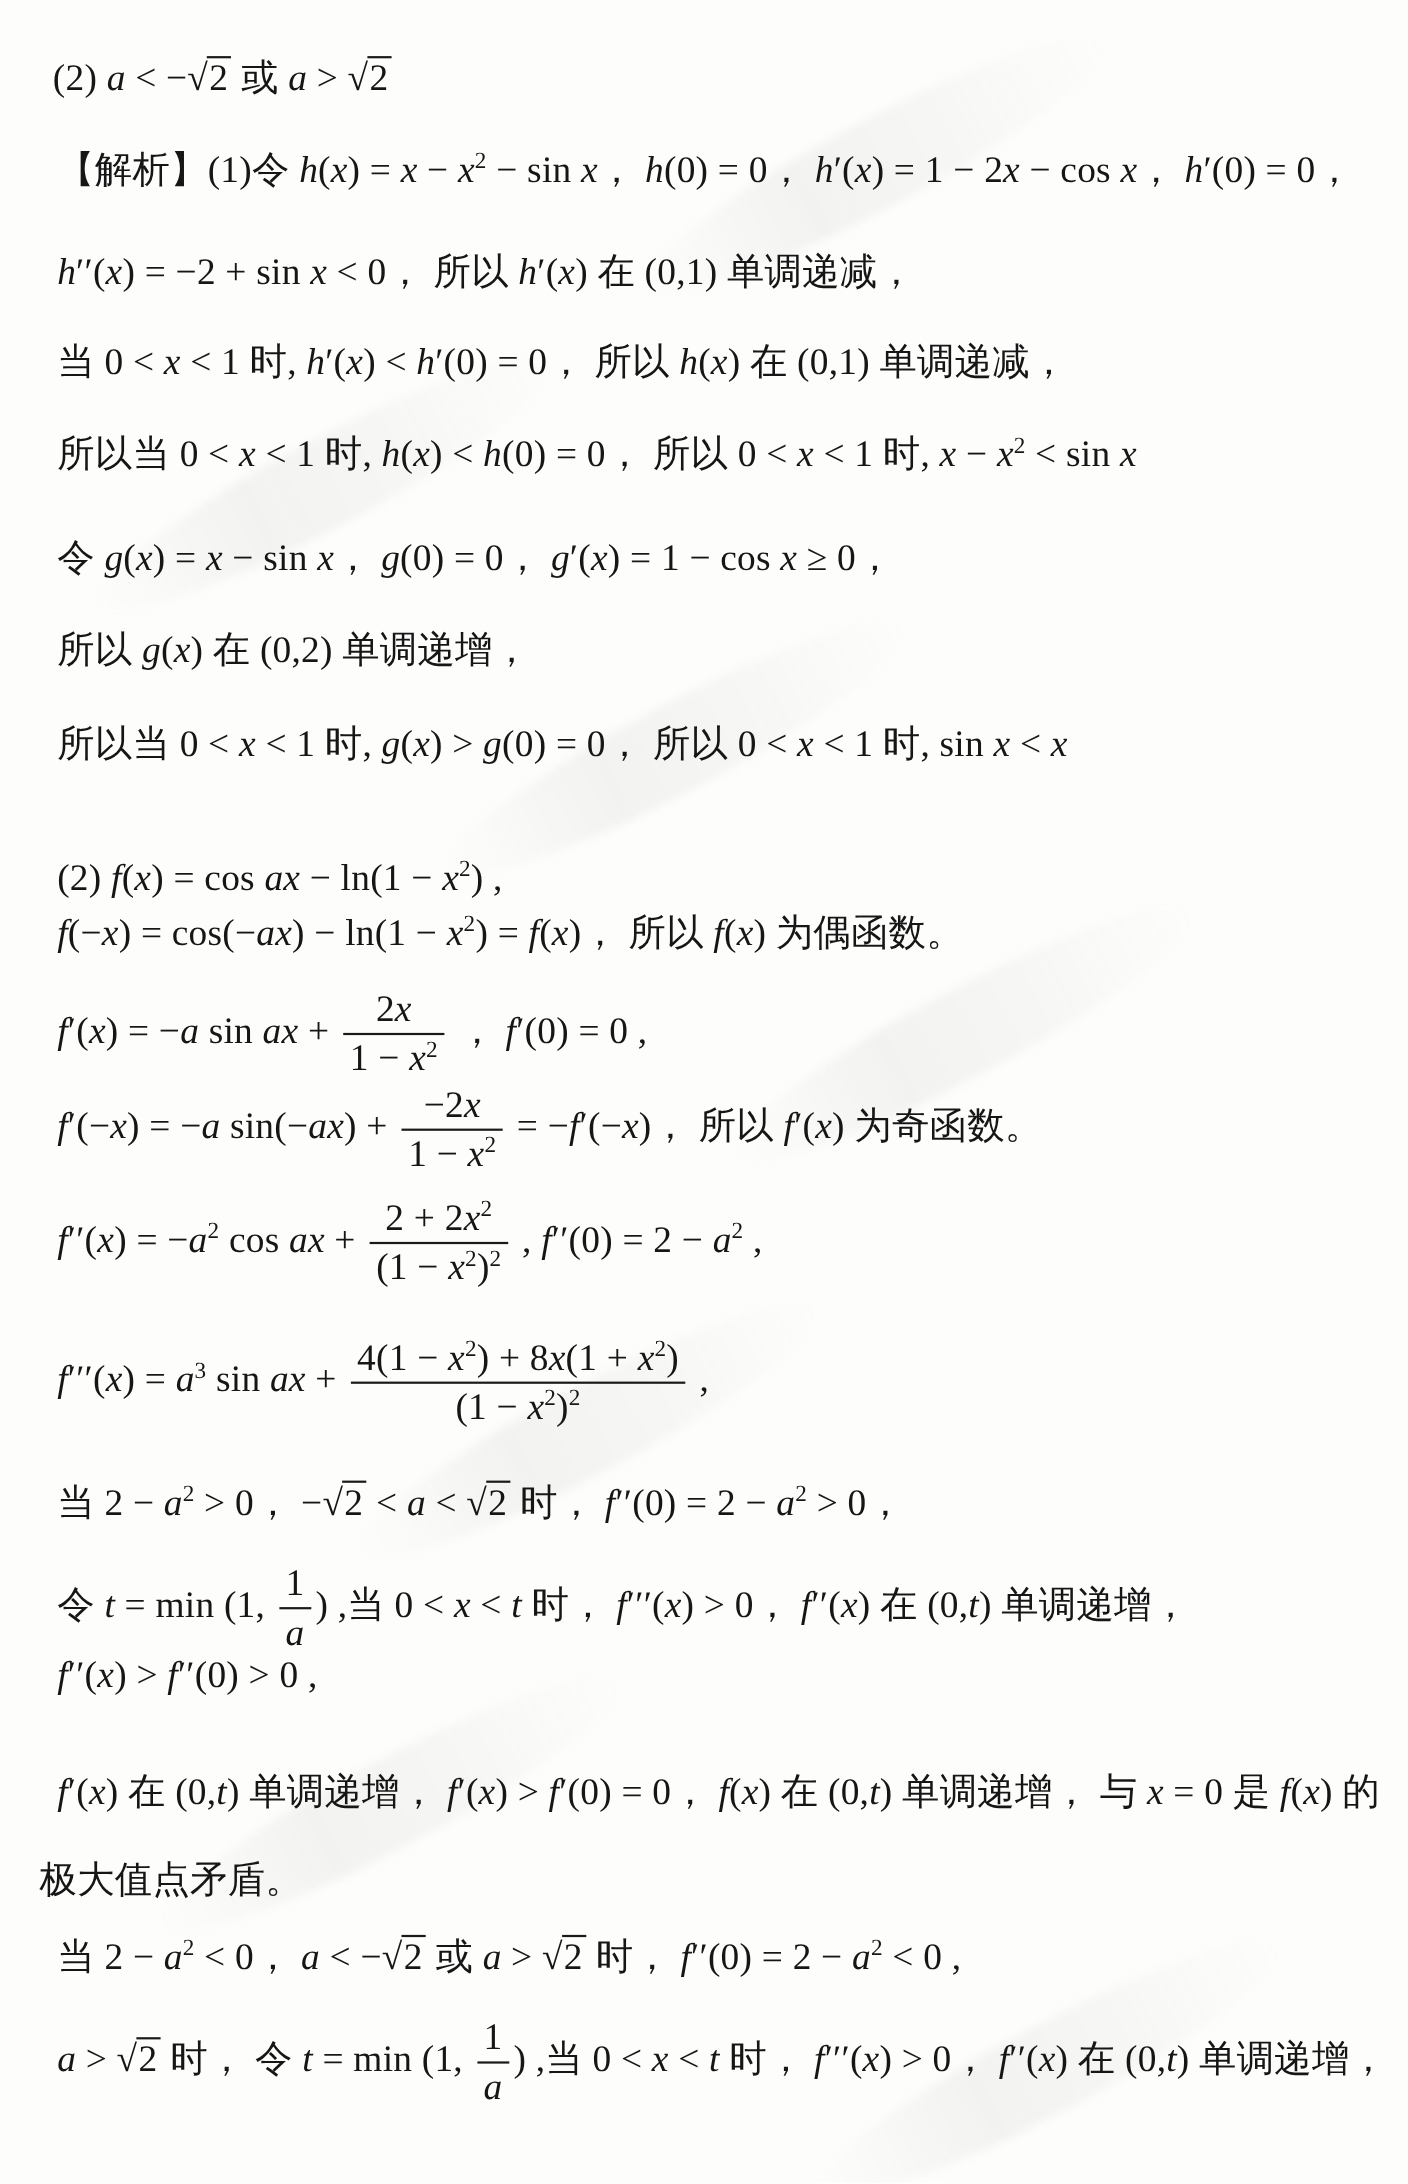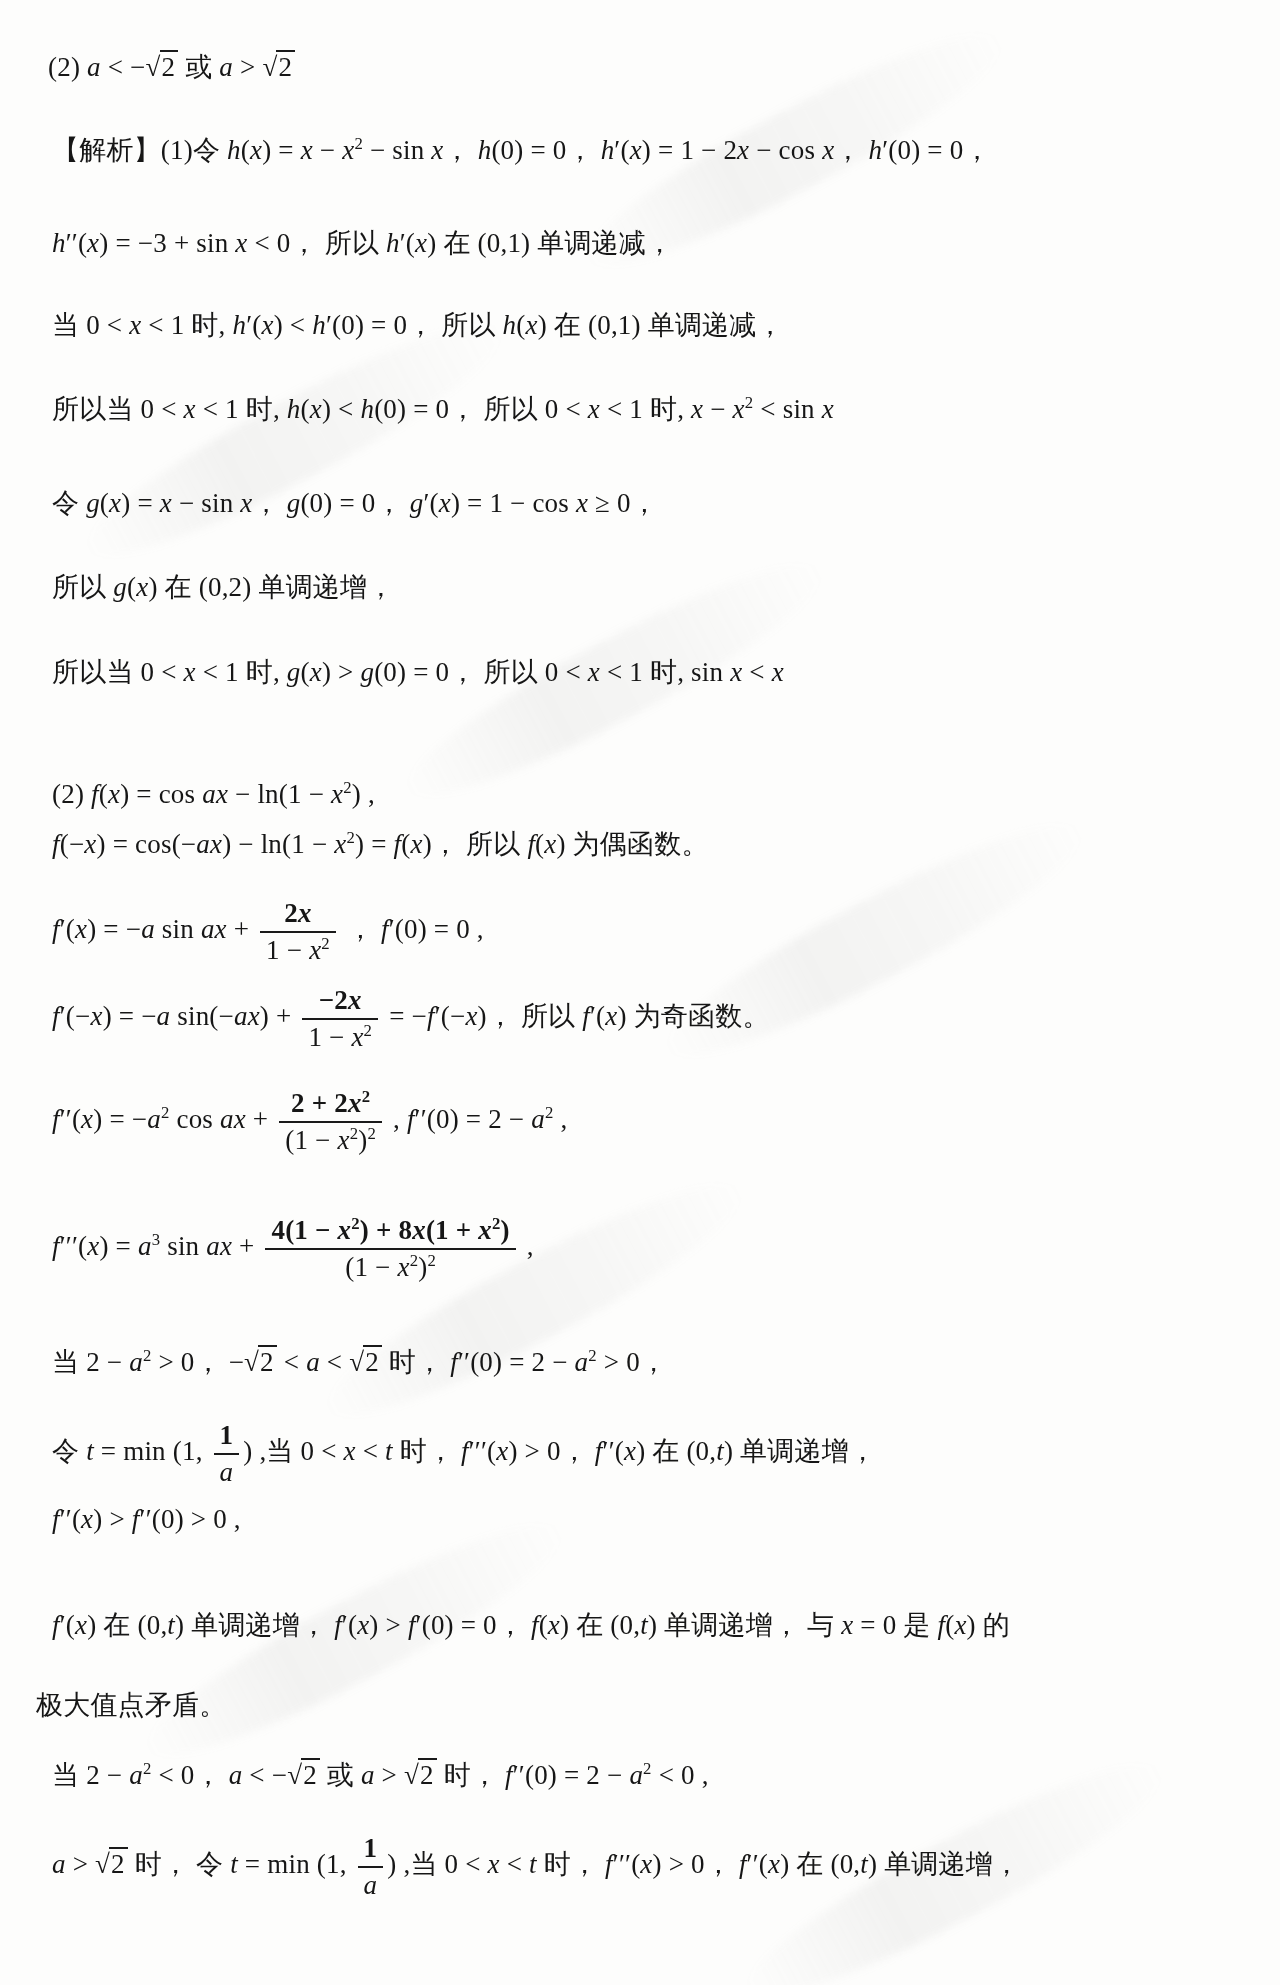--- a/index.html
+++ b/index.html
@@ -7,35 +7,35 @@
     position:relative;
     width:1280px;height:1985px;
     background:#fdfdfc;
     font-family:"Liberation Serif","DejaVu Serif",serif;
     color:#161616;
     overflow:hidden;
   }
   .line{
     position:absolute;
     white-space:nowrap;
-    font-size:27px;
+    font-size:34px;
     line-height:1.3;
     letter-spacing:0.2px;
   }
   .rm{font-style:normal;}
   .it{font-style:italic;}
   sup{font-size:0.62em;line-height:0;}
   .frac{
     display:inline-block;
     vertical-align:middle;
     text-align:center;
     margin:0 4px;
     line-height:1.15;
   }
-  .frac .num{display:block;padding:0 6px 2px;border-bottom:2px solid #1a1a1a;font-weight:bold;}
+  .frac .num{display:block;padding:0 6px 2px;border-bottom:2px solid #1a1a1a;}
   .frac .den{display:block;padding:2px 6px 0;text-align:center;}
   .sqrt{white-space:nowrap;}
   .sqrt .rsign{margin-right:-1px;}
   .sqrt .rad{border-top:2px solid #1a1a1a;padding:0 3px 0 2px;}
   
   .wm{
     position:absolute;
     width:470px;height:80px;
     transform:rotate(-28deg);
     background:linear-gradient(90deg,transparent 0%,rgba(150,150,150,0.10) 35%,rgba(160,160,160,0.07) 65%,transparent 100%);
@@ -53,21 +53,21 @@
   <div class="wm" style="left:60px; top:400px;"></div>
   <div class="wm" style="left:380px;top:640px;"></div>
   <div class="wm" style="left:640px;top:900px;"></div>
   <div class="wm" style="left:300px;top:1260px;"></div>
   <div class="wm" style="left:120px;top:1600px;"></div>
   <div class="wm" style="left:720px;top:1840px;"></div>
 
   <div>
       <div class="line" style="top: 50px; left: 48px;"><span class="rm">(2)  </span><span class="it">a</span><span class="rm"> &lt; −</span><span class="sqrt"><span class="rsign">√</span><span class="rad">2</span></span><span class="rm"> 或 </span><span class="it">a</span><span class="rm"> &gt; </span><span class="sqrt"><span class="rsign">√</span><span class="rad">2</span></span></div>
       <div class="line" style="top: 133px; left: 52px;"><span class="rm">【解析】(1)令 </span><span class="it">h</span><span class="rm">(</span><span class="it">x</span><span class="rm">) = </span><span class="it">x</span><span class="rm"> − </span><span class="it">x</span><sup>2</sup><span class="rm"> − sin </span><span class="it">x</span><span class="rm">， </span><span class="it">h</span><span class="rm">(0) = 0， </span><span class="it">h</span><span class="rm">′(</span><span class="it">x</span><span class="rm">) = 1 − 2</span><span class="it">x</span><span class="rm"> − cos </span><span class="it">x</span><span class="rm">， </span><span class="it">h</span><span class="rm">′(0) = 0，</span></div>
-      <div class="line" style="top: 226px; left: 52px;"><span class="it">h</span><span class="rm">′′(</span><span class="it">x</span><span class="rm">) = −3 + sin </span><span class="it">x</span><span class="rm"> &lt; 0， 所以 </span><span class="it">h</span><span class="rm">′(</span><span class="it">x</span><span class="rm">) 在 (0,1) 单调递减，</span></div>
+      <div class="line" style="top: 226px; left: 52px;"><span class="it">h</span><span class="rm">′′(</span><span class="it">x</span><span class="rm">) = −2 + sin </span><span class="it">x</span><span class="rm"> &lt; 0， 所以 </span><span class="it">h</span><span class="rm">′(</span><span class="it">x</span><span class="rm">) 在 (0,1) 单调递减，</span></div>
       <div class="line" style="top: 308px; left: 52px;"><span class="rm">当 0 &lt; </span><span class="it">x</span><span class="rm"> &lt; 1 时, </span><span class="it">h</span><span class="rm">′(</span><span class="it">x</span><span class="rm">) &lt; </span><span class="it">h</span><span class="rm">′(0) = 0， 所以 </span><span class="it">h</span><span class="rm">(</span><span class="it">x</span><span class="rm">) 在 (0,1) 单调递减，</span></div>
       <div class="line" style="top: 392px; left: 52px;"><span class="rm">所以当 0 &lt; </span><span class="it">x</span><span class="rm"> &lt; 1 时, </span><span class="it">h</span><span class="rm">(</span><span class="it">x</span><span class="rm">) &lt; </span><span class="it">h</span><span class="rm">(0) = 0， 所以 0 &lt; </span><span class="it">x</span><span class="rm"> &lt; 1 时, </span><span class="it">x</span><span class="rm"> − </span><span class="it">x</span><sup>2</sup><span class="rm"> &lt; sin </span><span class="it">x</span></div>
       <div class="line" style="top: 486px; left: 52px;"><span class="rm">令 </span><span class="it">g</span><span class="rm">(</span><span class="it">x</span><span class="rm">) = </span><span class="it">x</span><span class="rm"> − sin </span><span class="it">x</span><span class="rm">， </span><span class="it">g</span><span class="rm">(0) = 0， </span><span class="it">g</span><span class="rm">′(</span><span class="it">x</span><span class="rm">) = 1 − cos </span><span class="it">x</span><span class="rm"> ≥ 0，</span></div>
       <div class="line" style="top: 570px; left: 52px;"><span class="rm">所以 </span><span class="it">g</span><span class="rm">(</span><span class="it">x</span><span class="rm">) 在 (0,2) 单调递增，</span></div>
       <div class="line" style="top: 655px; left: 52px;"><span class="rm">所以当 0 &lt; </span><span class="it">x</span><span class="rm"> &lt; 1 时, </span><span class="it">g</span><span class="rm">(</span><span class="it">x</span><span class="rm">) &gt; </span><span class="it">g</span><span class="rm">(0) = 0， 所以 0 &lt; </span><span class="it">x</span><span class="rm"> &lt; 1 时, sin </span><span class="it">x</span><span class="rm"> &lt; </span><span class="it">x</span></div>
       <div class="line" style="top: 777px; left: 52px;"><span class="rm">(2) </span><span class="it">f</span><span class="rm">(</span><span class="it">x</span><span class="rm">) = cos </span><span class="it">ax</span><span class="rm"> − ln(1 − </span><span class="it">x</span><sup>2</sup><span class="rm">) ,</span></div>
       <div class="line" style="top: 827px; left: 52px;"><span class="it">f</span><span class="rm">(−</span><span class="it">x</span><span class="rm">) = cos(−</span><span class="it">ax</span><span class="rm">) − ln(1 − </span><span class="it">x</span><sup>2</sup><span class="rm">) = </span><span class="it">f</span><span class="rm">(</span><span class="it">x</span><span class="rm">)， 所以 </span><span class="it">f</span><span class="rm">(</span><span class="it">x</span><span class="rm">) 为偶函数。</span></div>
       <div class="line" style="top: 898px; left: 52px;"><span class="it">f</span><span class="rm">′(</span><span class="it">x</span><span class="rm">) = −</span><span class="it">a</span><span class="rm"> sin </span><span class="it">ax</span><span class="rm"> + </span><span class="frac"><span class="num"><span class="rm">2</span><span class="it">x</span></span><span class="den"><span class="rm">1 − </span><span class="it">x</span><sup>2</sup></span></span><span class="rm"> ，  </span><span class="it">f</span><span class="rm">′(0) = 0 ,</span></div>
       <div class="line" style="top: 985px; left: 52px;"><span class="it">f</span><span class="rm">′(−</span><span class="it">x</span><span class="rm">) = −</span><span class="it">a</span><span class="rm"> sin(−</span><span class="it">ax</span><span class="rm">) + </span><span class="frac"><span class="num"><span class="rm">−2</span><span class="it">x</span></span><span class="den"><span class="rm">1 − </span><span class="it">x</span><sup>2</sup></span></span><span class="rm"> = −</span><span class="it">f</span><span class="rm">′(−</span><span class="it">x</span><span class="rm">)， 所以 </span><span class="it">f</span><span class="rm">′(</span><span class="it">x</span><span class="rm">) 为奇函数。</span></div>
       <div class="line" style="top: 1088px; left: 52px;"><span class="it">f</span><span class="rm">′′(</span><span class="it">x</span><span class="rm">) = −</span><span class="it">a</span><sup>2</sup><span class="rm"> cos </span><span class="it">ax</span><span class="rm"> + </span><span class="frac"><span class="num"><span class="rm">2 + 2</span><span class="it">x</span><sup>2</sup></span><span class="den"><span class="rm">(1 − </span><span class="it">x</span><sup>2</sup><span class="rm">)</span><sup>2</sup></span></span><span class="rm"> , </span><span class="it">f</span><span class="rm">′′(0) = 2 − </span><span class="it">a</span><sup>2</sup><span class="rm"> ,</span></div>

